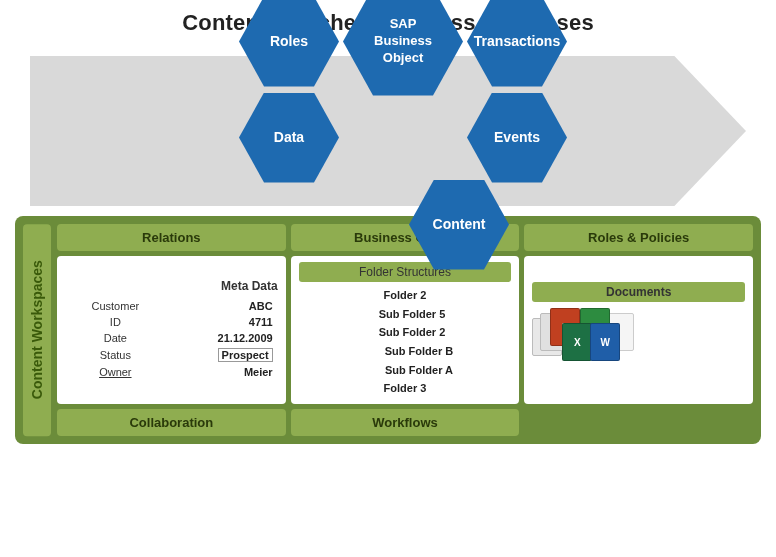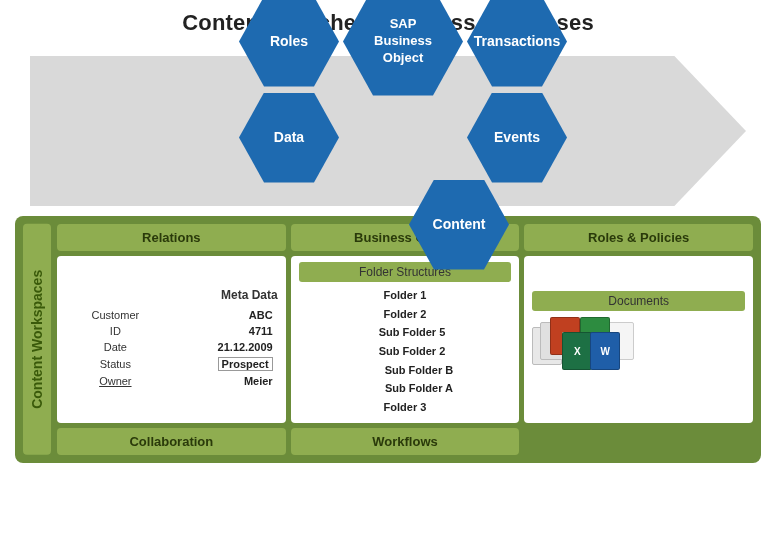--- a/index.html
+++ b/index.html
@@ -300,32 +300,31 @@
           <td class="underlined">Owner</td>
           <td>Meier</td>
         </tr>
       </tbody>
         </table>
     </div>
 
     <div class="ws-cell content-white" style="flex-direction:column;align-items:stretch;">
       <div style="font-weight:normal;font-size:12px;text-align:center;margin-bottom:4px;color:#333;background:#8fad50;border-radius:3px;padding:3px;">Folder Structures</div>
       <div class="folder-list">
-        <div>Folder 1</div>
         <div>Folder 2</div>
         <div class="indent-1">Sub Folder 5</div>
         <div class="indent-1">Sub Folder 2</div>
         <div class="indent-2">Sub Folder B</div>
         <div class="indent-2">Sub Folder A</div>
         <div>Folder 3</div>
       </div>
     </div>
 
     <div class="ws-cell content-white docs-area" style="flex-direction:column;">
-      <div style="font-weight:normal;font-size:12px;text-align:center;margin-bottom:6px;color:#333;background:#8fad50;border-radius:3px;padding:3px;width:100%;">Documents</div>
+      <div style="font-weight:bold;font-size:12px;text-align:center;margin-bottom:6px;color:#333;background:#8fad50;border-radius:3px;padding:3px;width:100%;">Documents</div>
 
       <div class="doc-stack" style="position:relative;width:100%;height:70px;display:flex;align-items:center;justify-content:center;">
 
         <div class="d" style="background:#e8e8e8;border-color:#bbb;left:0px;top:10px;z-index:1;"></div>
         <div class="d" style="background:#e0e0e0;border-color:#bbb;left:8px;top:5px;z-index:2;"></div>
 
         <div class="d" style="background:#c04020;left:18px;top:0px;z-index:3;">P</div>
         <div class="d" style="background:#2d8c40;left:48px;top:0px;z-index:4;">X</div>
         <div class="d" style="background:#1d7044;left:30px;top:15px;z-index:5;">X</div>
         <div class="d" style="background:#1f5ea8;left:58px;top:15px;z-index:6;">W</div>

